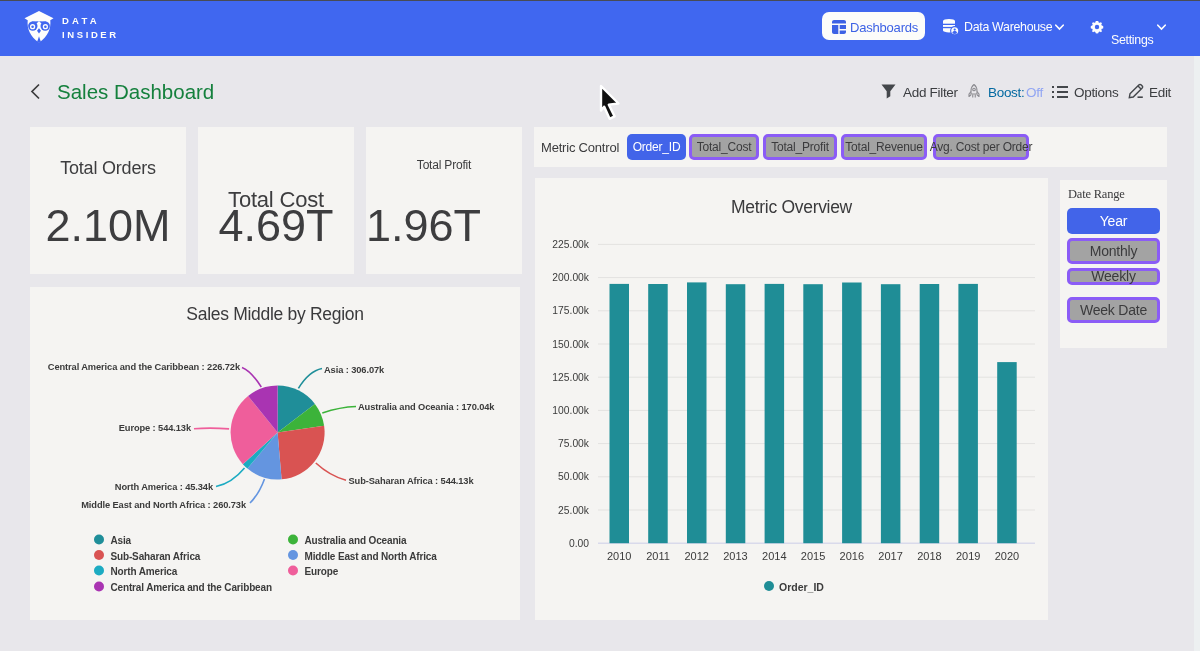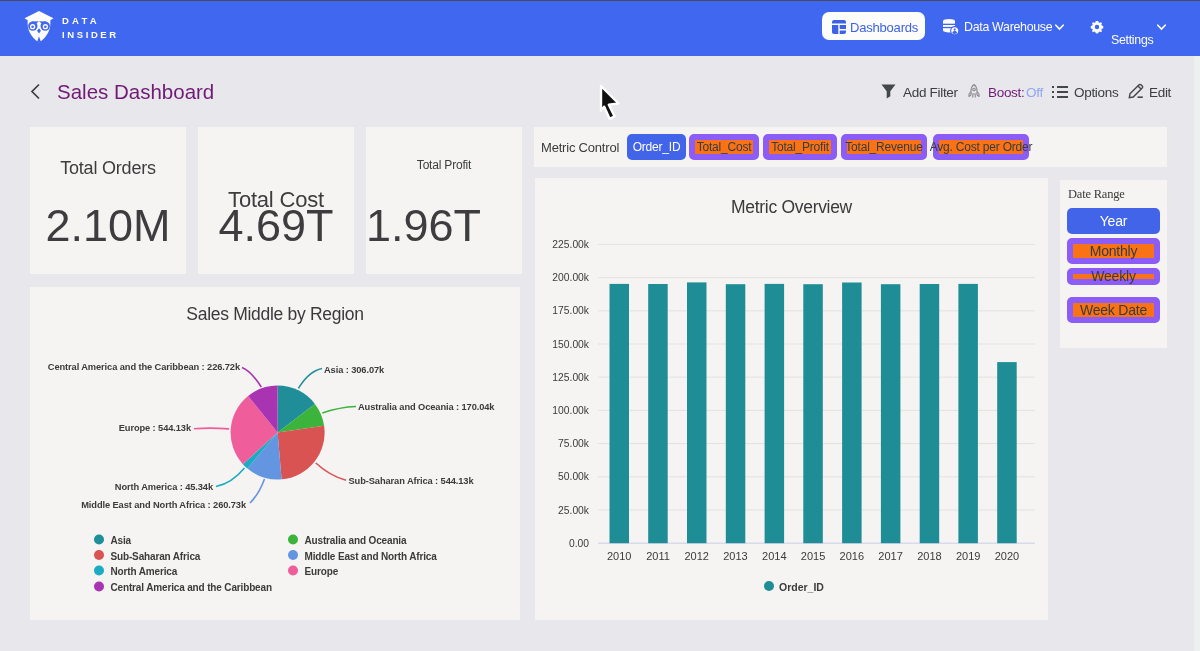--- a/index.html
+++ b/index.html
@@ -1,20 +1,20 @@
 <!DOCTYPE html>
 <html><head>
 <meta charset="utf-8">
 <style>
   * { margin:0; padding:0; box-sizing:border-box; }
   html,body { width:1200px; height:651px; overflow:hidden; }
   body { font-family:"Liberation Sans", sans-serif; background:#e8e7eb; position:relative; }
   .abs { position:absolute; }
   .card { position:absolute; background:#f5f4f2; }
-  .btn { position:absolute; background:#f97316; border:6px solid #8b5cf6; border-radius:5px;
+  .btn { position:absolute; background:#a3a3a3; border:3px solid #8b5cf6; border-radius:5px;
          color:#3b3b3d; font-size:12px; letter-spacing:-0.2px; white-space:nowrap; display:flex; align-items:center; justify-content:center; }
   .bluebtn { background:#4264e9; border:none; color:#fff; }
 </style>
 </head>
 <body>
 
 <div class="abs" style="left:0;top:0;width:1200px;height:56px;background:#4067f0;border-top:1px solid #484b55;"></div>
 
 <svg class="abs" style="left:24px;top:11px;" width="30" height="32" viewBox="0 0 29 32">
   <path d="M14.5,0 L29,7.2 L25.8,9.2 C26.6,17.5 23.5,25.5 14.5,31.7 C5.5,25.5 2.4,17.5 3.2,9.2 L0,7.2 Z" fill="#fdfdfc"></path>
@@ -71,37 +71,37 @@
   <path fill="#fdfdfc" d="M12 1.5 l2.1 0.3 0.8 2.4 a8 8 0 0 1 1.6 0.7 l2.3-1.1 1.7 1.7 -1.1 2.3 a8 8 0 0 1 0.7 1.6 l2.4 0.8 0.3 2.1 -0.3 2.1 -2.4 0.8 a8 8 0 0 1 -0.7 1.6 l1.1 2.3 -1.7 1.7 -2.3-1.1 a8 8 0 0 1 -1.6 0.7 l-0.8 2.4 -2.1 0.3 -2.1-0.3 -0.8-2.4 a8 8 0 0 1 -1.6-0.7 l-2.3 1.1 -1.7-1.7 1.1-2.3 a8 8 0 0 1 -0.7-1.6 l-2.4-0.8 -0.3-2.1 0.3-2.1 2.4-0.8 a8 8 0 0 1 0.7-1.6 l-1.1-2.3 1.7-1.7 2.3 1.1 a8 8 0 0 1 1.6-0.7 l0.8-2.4 Z M12 8.2 a3.8 3.8 0 1 0 0 7.6 a3.8 3.8 0 1 0 0-7.6 Z"></path>
 </svg>
 <div class="abs" style="left:1111px;top:33px;color:#fdfdfc;font-size:12.4px;letter-spacing:-0.3px;">Settings</div>
 <svg class="abs" style="left:1157px;top:24px;" width="9" height="7" viewBox="0 0 11 8">
     <path d="M1 1.2 L5.5 5.8 L10 1.2" fill="none" stroke="#fdfdfc" stroke-width="2" stroke-linecap="round"></path>
   </svg>
 
 <svg class="abs" style="left:29px;top:83px;" width="12" height="17" viewBox="0 0 12 17">
     <path d="M10 1.5 L3 8.5 L10 15.5" fill="none" stroke="#3b3b3d" stroke-width="1.7"></path>
   </svg>
-<div class="abs" style="left:57px;top:79.5px;color:#701a75;font-size:20.5px;font-weight:500;">Sales Dashboard</div>
+<div class="abs" style="left:57px;top:79.5px;color:#15803d;font-size:20.5px;font-weight:500;">Sales Dashboard</div>
 
 <svg class="abs" style="left:881px;top:84px;" width="15" height="15" viewBox="0 0 15 15">
     <path d="M0.5 0.5 L14.5 0.5 L9.3 7.2 L9.3 12.2 L5.7 14.6 L5.7 7.2 Z" fill="#44474b"></path>
   </svg>
 <div class="abs" style="left:903px;top:85px;color:#3b3d40;font-size:13.5px;font-weight:500;letter-spacing:-0.3px;">Add Filter</div>
 
 <svg class="abs" style="left:968px;top:84px;" width="12" height="15" viewBox="0 0 24 30">
   <g fill="none" stroke="#8b8b90" stroke-width="2.2" stroke-linejoin="round">
     <path d="M12 1 C16 4 18 9 18 14 L18 20 L6 20 L6 14 C6 9 8 4 12 1 Z"></path>
     <path d="M6 15 L2 20 L2 25 L6 21.5"></path>
     <path d="M18 15 L22 20 L22 25 L18 21.5"></path>
     <path d="M9.5 21 L9.5 27 M14.5 21 L14.5 27"></path>
     <circle cx="12" cy="11" r="2.6"></circle>
   </g>
 </svg>
-<div class="abs" style="left:988px;top:85px;color:#701a75;font-size:13.5px;font-weight:500;letter-spacing:-0.3px;">Boost:</div>
+<div class="abs" style="left:988px;top:85px;color:#0369a1;font-size:13.5px;font-weight:500;letter-spacing:-0.3px;">Boost:</div>
 <div class="abs" style="left:1026px;top:85px;color:#92a6f3;font-size:13.5px;font-weight:500;letter-spacing:-0.3px;text-align:right;">Off</div>
 
 <svg class="abs" style="left:1052px;top:86px;" width="16" height="12" viewBox="0 0 16 12">
   <g stroke="#44474b" stroke-width="1.9">
     <path d="M0 1 L2 1 M5 1 L16 1"></path>
     <path d="M0 6 L2 6 M5 6 L16 6"></path>
     <path d="M0 11 L2 11 M5 11 L16 11"></path>
   </g>
 </svg>
 <div class="abs" style="left:1074px;top:85px;color:#3b3d40;font-size:13.5px;font-weight:500;letter-spacing:-0.3px;">Options</div>

